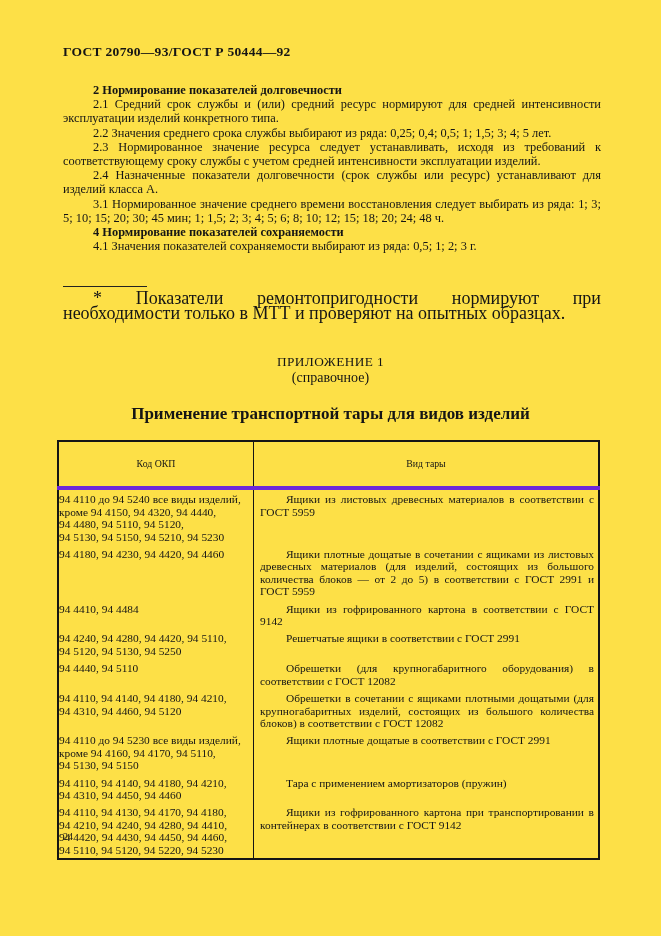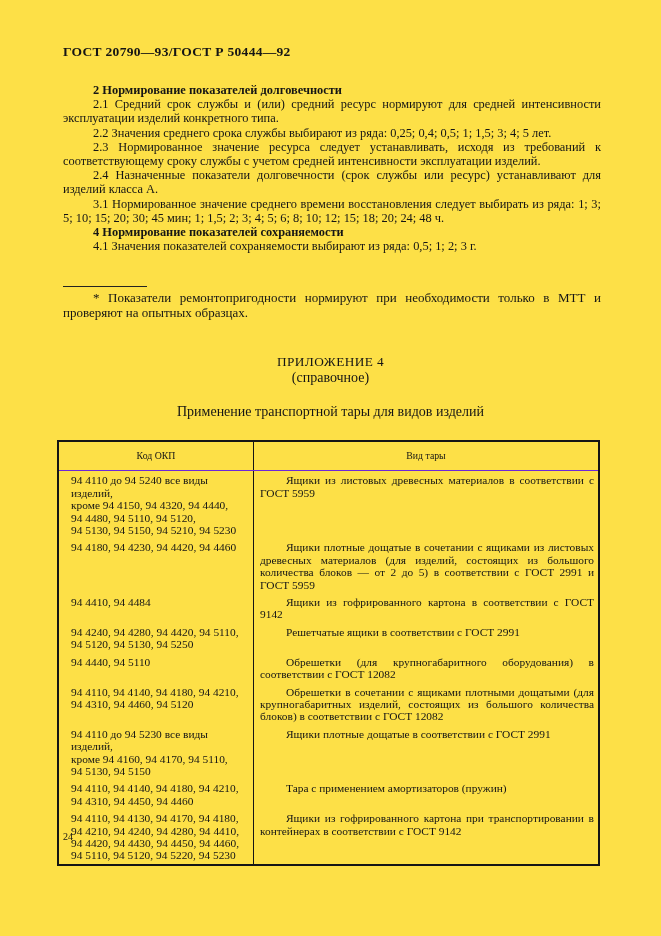--- a/index.html
+++ b/index.html
@@ -17,46 +17,46 @@
     font-size:13.5px; font-weight:bold; letter-spacing:0.3px;
   }
   .body-block {
     position:absolute; top:83px; left:63px; width:538px;
     font-size:12.4px; line-height:14.2px; text-align:justify;
   }
   .body-block p { margin:0; text-indent:30px; }
   .heading { font-weight:bold; }
   .footnote-block {
     position:absolute; top:286px; left:63px; width:538px;
-    font-size:13px; line-height:14.6px; text-align:justify;
+    font-size:18px; line-height:14.6px; text-align:justify;
   }
   .footnote-rule { width:84px; border-top:1px solid #222; margin:0 0 4px 0; }
   .footnote-text { margin:0; text-indent:30px; }
   .appendix { position:absolute; top:354px; left:0; width:661px; text-align:center; }
   .appendix-title { margin:0; font-size:13.3px; letter-spacing:0.4px; }
   .appendix-sub { margin:0; font-size:14px; }
   .table-title {
     position:absolute; top:404px; left:0; width:661px;
-    text-align:center; font-weight:normal; font-size:14px;
+    text-align:center; font-weight:bold; font-size:17px;
   }
   table.okp-table {
     position:absolute; top:440px; left:57px;
     width:543px; border-collapse:collapse;
     border:2px solid #151515;
     font-size:11.4px; line-height:12.4px;
   }
   .okp-table thead th {
-    border-bottom:1px solid #6d28d9;
+    border-bottom:4px solid #6d28d9;
     font-weight:normal; font-size:9.8px;
-    padding:8px 2px; text-align:center;
+    padding:16px 2px; text-align:center;
   }
   .okp-table th.col-code { width:190px; }
   .okp-table th.col-code, .okp-table td.code { border-right:1px solid #151515; }
   .okp-table td { vertical-align:top; padding:3px 4px 2px 4px; }
-  .okp-table td.code { white-space:pre-line; padding-left:12px; padding-right:6px; }
+  .okp-table td.code { white-space:pre-line; padding-left:0; padding-right:6px; }
   .okp-table td.tare { text-align:justify; text-indent:26px; padding-left:6px; }
   .page-num { position:absolute; top:831px; left:63px; font-size:10px; }
 </style>
 </head>
 <body>
 
 <div class="page">
 
   <div class="doc-header">ГОСТ 20790—93/ГОСТ Р 50444—92</div>
 
@@ -70,21 +70,21 @@
     <p class="heading">4 Нормирование показателей сохраняемости</p>
     <p>4.1 Значения показателей сохраняемости выбирают из ряда: 0,5; 1; 2; 3 г.</p>
   </div>
 
   <div class="footnote-block">
     <div class="footnote-rule"></div>
     <p class="footnote-text">* Показатели ремонтопригодности нормируют при необходимости только в МТТ и проверяют на опытных образцах.</p>
   </div>
 
   <div class="appendix">
-    <p class="appendix-title">ПРИЛОЖЕНИЕ 4</p>
+    <p class="appendix-title">ПРИЛОЖЕНИЕ 1</p>
     <p class="appendix-sub">(справочное)</p>
   </div>
 
   <div class="table-title">Применение транспортной тары для видов изделий</div>
 
   <table class="okp-table">
     <thead>
       <tr>
         <th class="col-code">Код ОКП</th>
         <th class="col-tare">Вид тары</th>

